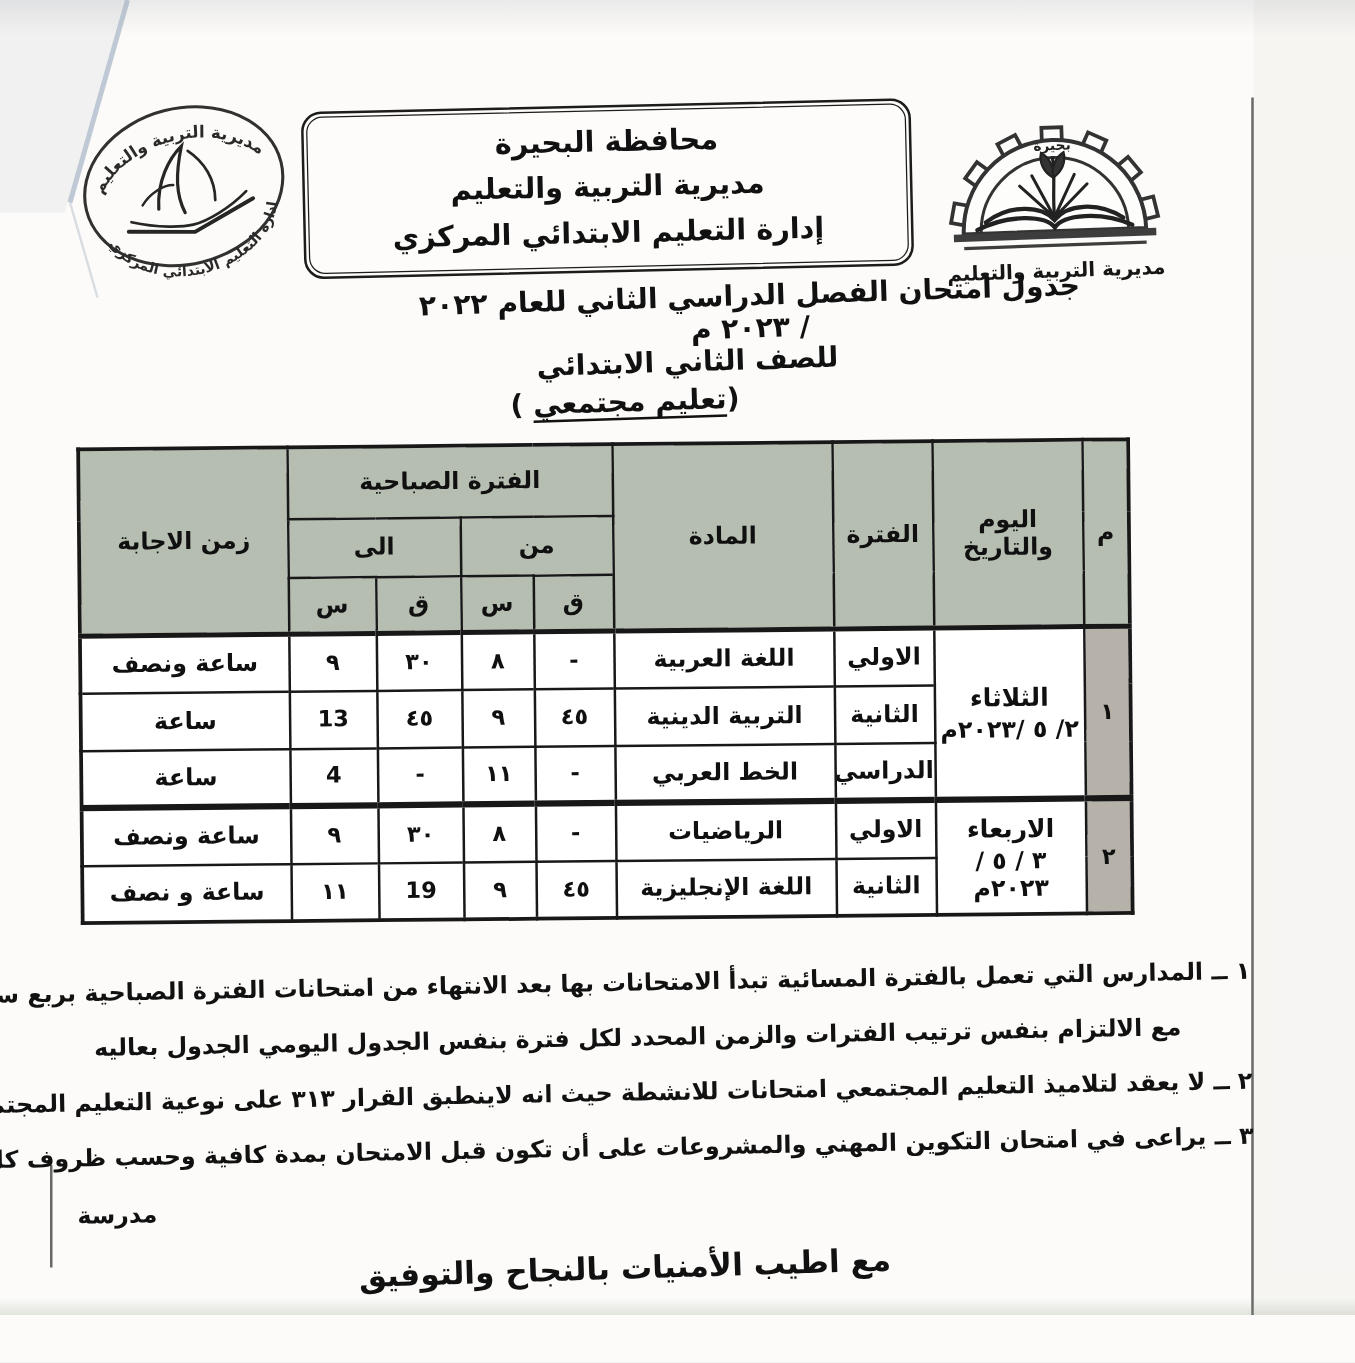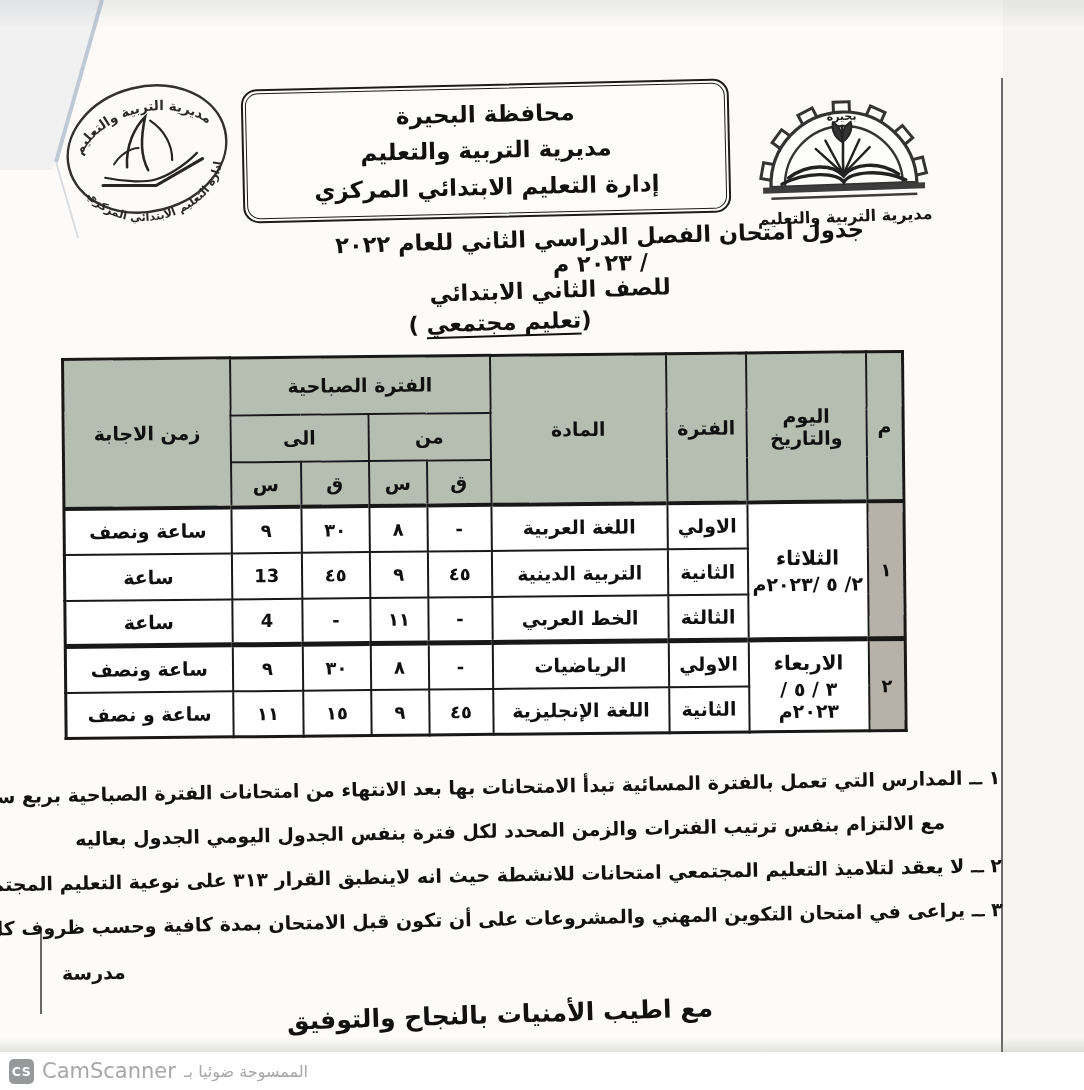--- a/index.html
+++ b/index.html
@@ -191,21 +191,21 @@
         <tr>
           <td>الثانية</td>
           <td>التربية الدينية</td>
           <td class="num">٤٥</td>
           <td class="num">٩</td>
           <td class="num">٤٥</td>
           <td class="num">13</td>
           <td class="answer">ساعة</td>
         </tr>
         <tr>
-          <td>الثالثة</td>
+          <td>الدراسي</td>
           <td>الخط العربي</td>
           <td class="num">-</td>
           <td class="num">١١</td>
           <td class="num">-</td>
           <td class="num">4</td>
           <td class="answer">ساعة</td>
         </tr>
         <tr class="gsep">
           <td class="serial" rowspan="2">٢</td>
           <td rowspan="2">
@@ -218,37 +218,32 @@
           <td class="num">٨</td>
           <td class="num">٣٠</td>
           <td class="num">٩</td>
           <td class="answer">ساعة ونصف</td>
         </tr>
         <tr>
           <td>الثانية</td>
           <td>اللغة الإنجليزية</td>
           <td class="num">٤٥</td>
           <td class="num">٩</td>
-          <td class="num">١٥</td>
+          <td class="num">19</td>
           <td class="num">١١</td>
           <td class="answer">ساعة و نصف</td>
         </tr>
       </tbody>
     </table>
   </div>
 
   <div class="notes">
     <div class="line">١ ــ  المدارس التي تعمل بالفترة المسائية تبدأ الامتحانات بها بعد الانتهاء من امتحانات الفترة الصباحية بربع ساعة</div>
     <div class="line indent">مع الالتزام بنفس ترتيب الفترات والزمن المحدد لكل فترة بنفس الجدول اليومي الجدول بعاليه</div>
     <div class="line">٢ ــ لا يعقد لتلاميذ التعليم المجتمعي امتحانات للانشطة حيث انه لاينطبق القرار  ٣١٣  على نوعية التعليم المجتمعي</div>
     <div class="line">٣ ــ  يراعى في امتحان التكوين المهني والمشروعات على أن تكون  قبل الامتحان بمدة كافية وحسب ظروف كل</div>
     <div class="n3b">مدرسة</div>
   </div>
 
   <div class="closing">مع اطيب الأمنيات بالنجاح والتوفيق</div>
 
-  <div class="cs-bar">
-    <div class="cs-badge">CS</div>
-    <div class="cs-brand">CamScanner</div>
-    <div class="cs-ar">الممسوحة ضوئيا بـ</div>
-  </div>
 
 </div>
 
 </body></html>

